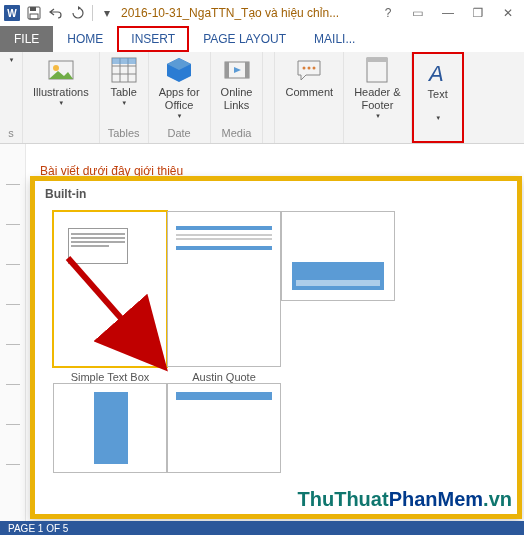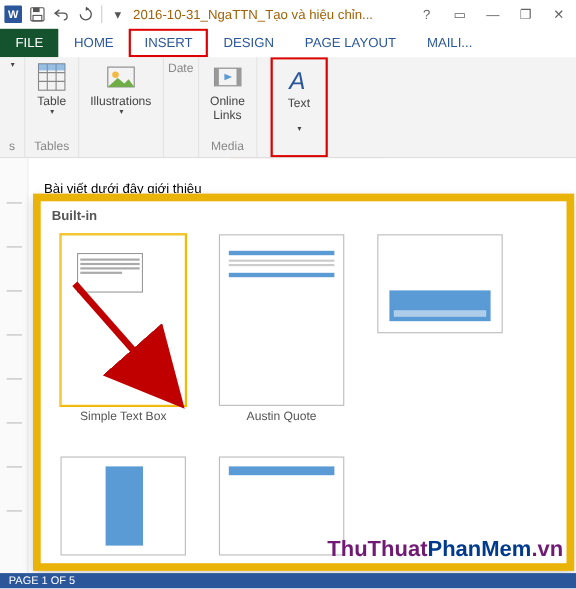--- a/index.html
+++ b/index.html
@@ -6,21 +6,21 @@
 body{width:524px;height:535px;overflow:hidden;background:#fff;position:relative;color:#444}
 .titlebar{height:26px;background:#fff;display:flex;align-items:center;padding:0 4px;gap:6px;font-size:12px;color:#555}
 .titlebar .word-icon{width:16px;height:16px;background:#2b579a;color:#fff;font-size:10px;font-weight:bold;display:flex;align-items:center;justify-content:center;border-radius:1px}
 .titlebar .qat-icon{width:16px;height:16px;display:flex;align-items:center;justify-content:center;color:#555}
 .titlebar .qat-sep{width:1px;height:16px;background:#ccc}
 .titlebar .title-text{flex:1;text-align:left;overflow:hidden;white-space:nowrap;text-overflow:ellipsis;color:#a16207;font-size:12px}
 .titlebar .win-btn{width:24px;height:16px;display:flex;align-items:center;justify-content:center;color:#666}
 
 .tabs{height:26px;background:#fff;display:flex;align-items:stretch;font-size:12px;overflow:hidden}
 .tab{padding:0 14px;display:flex;align-items:center;color:#2b579a;cursor:pointer;white-space:nowrap}
-.tab.file{background:#14532d;color:#fff;font-weight:normal}
+.tab.file{background:#737373;color:#fff;font-weight:normal}
 .tab-insert-box{border:2px solid #d00;padding:0 12px;display:flex;align-items:center;color:#2b579a}
 
 .ribbon{height:92px;background:#f3f3f3;border-bottom:1px solid #d4d4d4;display:flex;overflow:hidden}
 .group{display:flex;flex-direction:column;align-items:center;padding:2px 4px;border-right:1px solid #e3e3e3;font-size:11px;color:#666}
 .group-buttons{display:flex;flex:1;align-items:flex-start;gap:2px}
 .big-btn{display:flex;flex-direction:column;align-items:center;justify-content:flex-start;padding:2px 6px;min-width:40px;text-align:center;font-size:11px;color:#444;line-height:1.2;cursor:pointer}
 .big-btn .glyph{width:28px;height:28px;margin-bottom:2px;display:flex;align-items:center;justify-content:center}
 .group-label{font-size:11px;color:#888;padding:2px 0}
 .drop-arrow{font-size:7px;display:inline-block;margin-left:1px}
 
@@ -32,34 +32,34 @@
 .sec-btn.active{background:#cde6f7;border:1px solid #92c0e0}
 .text-group-label{font-size:11px;color:#888;text-align:center}
 .side-list{margin-left:auto;padding:4px 8px;display:flex;flex-direction:column;gap:6px;font-size:12px;color:#333}
 .side-item{display:flex;align-items:center;gap:6px;cursor:pointer;white-space:nowrap}
 .side-item .si-icon{width:14px;height:14px;display:inline-flex;align-items:center;justify-content:center;font-size:12px}
 
 .doc-area{position:absolute;top:144px;left:0;right:0;bottom:14px;background:#fff;display:flex}
 .ruler-v{width:26px;background:#fafafa;border-right:1px solid #e8e8e8;position:relative;font-size:8px;color:#888}
 .ruler-v .tick{position:absolute;left:6px;width:14px;border-top:1px solid #bbb}
 .doc-body{flex:1;position:relative;background:#fff}
-.snippet{position:absolute;top:20px;left:14px;font-size:12px;color:#000000}
-
-.gallery{position:absolute;top:0;left:0;right:0;bottom:0;background:#fff;border:7px solid #eab308;box-shadow:0 4px 10px rgba(0,0,0,.2)}
+.snippet{position:absolute;top:20px;left:14px;font-size:12px;color:#c2410c}
+
+.gallery{position:absolute;top:0;left:0;right:0;bottom:0;background:#fff;border:5px solid #eab308;box-shadow:0 4px 10px rgba(0,0,0,.2)}
 .gallery-head{font-size:12px;font-weight:bold;color:#555;padding:6px 10px}
-.gallery-grid{display:flex;gap:30px;padding:4px 18px;flex-wrap:wrap}
+.gallery-grid{display:flex;padding:4px 18px;flex-wrap:wrap}
 .g-item{display:flex;flex-direction:column;align-items:center;gap:4px;font-size:11px;color:#555;cursor:pointer}
 .g-thumb{width:114px;height:156px;background:#fff;border:1px solid #bbb;position:relative;overflow:hidden}
 .g-item:first-child .g-thumb{border:1px solid #f0b800;outline:1px solid #f0b800}
 .g-label{text-align:center}
 
 .arrow{position:absolute;top:250px;left:60px;z-index:50;pointer-events:none}
 
 .watermark{position:absolute;right:12px;bottom:24px;font-size:20px;font-weight:bold;font-family:Arial,sans-serif;color:#003a8c;z-index:60}
-.watermark .red{color:#701a75}
+.watermark .red{color:#0f766e}
 
 .statusbar{position:absolute;bottom:0;left:0;right:0;height:14px;background:#2b579a;color:#fff;font-size:10px;display:flex;align-items:center;padding:0 8px}
 
 svg{display:block}
 </style>
 </head>
 <body>
 
 <div class="titlebar">
   <div class="word-icon">W</div>
@@ -88,33 +88,48 @@
   <div class="win-btn">▭</div>
   <div class="win-btn">—</div>
   <div class="win-btn">❐</div>
   <div class="win-btn">✕</div>
 </div>
 
 <div class="tabs">
   <div class="tab file">FILE</div>
   <div class="tab">HOME</div>
   <div class="tab-insert-box">INSERT</div>
-  <div class="tab">DESIGN</div>
   <div class="tab">PAGE LAYOUT</div>
   <div class="tab">MAILI...</div>
 </div>
 
 <div class="ribbon">
   <div class="group" style="min-width:20px">
     <div class="group-buttons">
         <div class="big-btn" style="min-width:14px;padding:2px">
           <span class="drop-arrow">▾</span>
         </div>
       </div>
     <div class="group-label">s</div>
+  </div>
+  <div class="group">
+    <div class="group-buttons">
+      <div class="big-btn">
+        <div class="glyph">
+            <svg width="26" height="26">
+              <rect x="1" y="4" width="24" height="18" fill="none" stroke="#888"></rect>
+              <circle cx="8" cy="11" r="3" fill="#f4b942"></circle>
+              <path d="M1 22 L10 14 L16 19 L20 15 L25 22 Z" fill="#70ad47"></path>
+            </svg>
+          </div>
+        <span>Illustrations</span>
+          <span class="drop-arrow">▾</span>
+      </div>
+    </div>
+    <div class="group-label">&nbsp;</div>
   </div>
   <div class="group">
     <div class="group-buttons">
       <div class="big-btn">
         <div class="glyph">
             <svg width="26" height="26">
               <rect x="1" y="1" width="24" height="24" fill="none" stroke="#888"></rect>
               <line x1="1" y1="9" x2="25" y2="9" stroke="#888"></line>
               <line x1="1" y1="17" x2="25" y2="17" stroke="#888"></line>
               <line x1="9" y1="1" x2="9" y2="25" stroke="#888"></line>
@@ -126,52 +141,81 @@
           <span class="drop-arrow">▾</span>
       </div>
     </div>
     <div class="group-label">Tables</div>
   </div>
   <div class="group">
     <div class="group-buttons">
       <div class="big-btn">
         <div class="glyph">
             <svg width="26" height="26">
-              <rect x="1" y="4" width="24" height="18" fill="none" stroke="#888"></rect>
-              <circle cx="8" cy="11" r="3" fill="#f4b942"></circle>
-              <path d="M1 22 L10 14 L16 19 L20 15 L25 22 Z" fill="#70ad47"></path>
-            </svg>
-          </div>
-        <span>Illustrations</span>
-          <span class="drop-arrow">▾</span>
-      </div>
-    </div>
-    <div class="group-label">&nbsp;</div>
-  </div>
-  <div class="group">
+              <path d="M13 1 L25 7 L25 19 L13 25 L1 19 L1 7 Z" fill="#2b7cd3"></path>
+              <path d="M13 1 L25 7 L13 13 L1 7 Z" fill="#5b9bd5"></path>
+            </svg>
+          </div>
+        <span>Apps for</span>
+        <span>Office</span>
+          <span class="drop-arrow">▾</span>
+      </div>
+    </div>
     <div class="group-label">Date</div>
   </div>
   <div class="group">
     <div class="group-buttons">
       <div class="big-btn">
         <div class="glyph">
             <svg width="26" height="26">
               <rect x="1" y="5" width="24" height="16" fill="none" stroke="#888"></rect>
               <rect x="1" y="5" width="4" height="16" fill="#999"></rect>
               <rect x="21" y="5" width="4" height="16" fill="#999"></rect>
               <path d="M10 10 L17 13 L10 16 Z" fill="#5b9bd5"></path>
             </svg>
           </div>
         <span>Online</span>
         <span>Links</span>
       </div>
     </div>
     <div class="group-label">Media</div>
   </div>
   <div class="group">
+    <div class="group-label">&nbsp;</div>
+  </div>
+  <div class="group">
+    <div class="group-buttons">
+      <div class="big-btn">
+        <div class="glyph">
+            <svg width="26" height="26">
+              <path d="M2 4 H24 V18 H10 L5 23 V18 H2 Z" fill="none" stroke="#888"></path>
+              <circle cx="8" cy="11" r="1.5" fill="#d97f3a"></circle>
+              <circle cx="13" cy="11" r="1.5" fill="#d97f3a"></circle>
+              <circle cx="18" cy="11" r="1.5" fill="#d97f3a"></circle>
+            </svg>
+          </div>
+        <span>Comment</span>
+      </div>
+    </div>
+    <div class="group-label">&nbsp;</div>
+  </div>
+  <div class="group">
+    <div class="group-buttons">
+      <div class="big-btn">
+        <div class="glyph">
+            <svg width="22" height="26">
+              <rect x="1" y="1" width="20" height="24" fill="none" stroke="#888"></rect>
+              <rect x="1" y="1" width="20" height="4" fill="#bbb"></rect>
+            </svg>
+          </div>
+        <span>Header &amp;</span>
+        <span>Footer</span>
+          <span class="drop-arrow">▾</span>
+      </div>
+    </div>
     <div class="group-label">&nbsp;</div>
   </div>
   <div class="group redbox" style="border-right:2px solid #d00">
     <div class="group-buttons">
       <div class="big-btn">
         <div class="glyph">
             <svg width="26" height="26">
               <text x="4" y="22" font-size="22" font-style="italic" font-family="serif" fill="#2b579a">A</text>
             </svg>
           </div>

